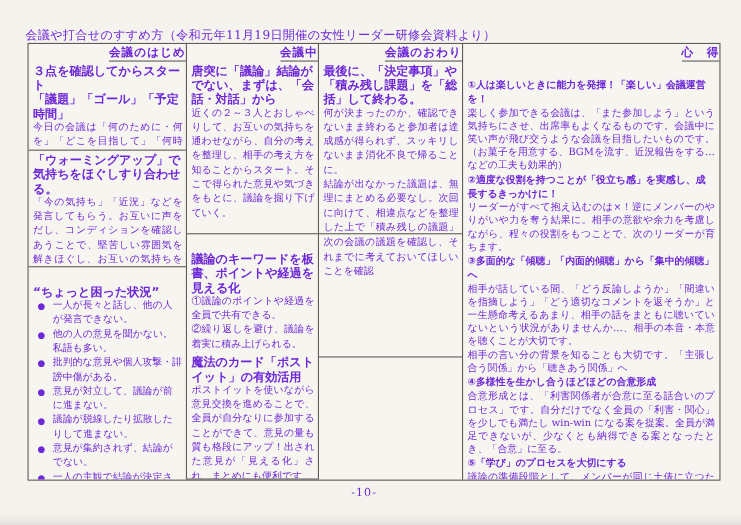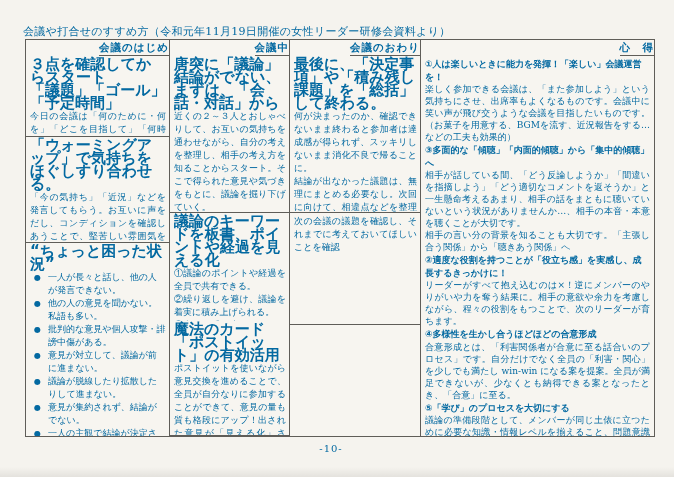--- a/index.html
+++ b/index.html
@@ -1,21 +1,21 @@
 <!DOCTYPE html>
 <html><head>
 <meta charset="utf-8">
 <style>
   html,body { margin:0; padding:0; background:#d8d6d0; }
   * { box-sizing:border-box; }
   .canvas {
     position:relative; width:674px; height:477px;
     background:#f5f3ee;
     font-family:"DejaVu Serif","Liberation Serif",serif;
-    color:#0369a1; overflow:hidden;
+    color:#6d28d9; overflow:hidden;
   }
   .canvas::after{
     content:""; position:absolute; left:0; right:0; bottom:0; height:10px;
     background:linear-gradient(to bottom, rgba(0,0,0,0), rgba(0,0,0,0.07));
     pointer-events:none;
   }
   .doc-title {
     position:absolute; left:23px; top:24px; font-size:11px;
     letter-spacing:0.3px; white-space:nowrap;
   }
@@ -30,24 +30,24 @@
     flex:0 0 16px; border-bottom:1px solid #5f5d58;
     display:flex; align-items:center; justify-content:center;
     font-family:"DejaVu Sans","Liberation Sans",sans-serif;
     font-weight:bold; font-size:10.5px; letter-spacing:1px;
   }
   .sec {
     flex:0 0 auto; border-bottom:1px solid #5f5d58;
     padding:2px 3px 1px 4px; font-size:9px; line-height:13px;
     overflow:hidden;
   }
-  .sec.grow { flex:1 1 auto; border-bottom:none; }
+  .sec.grow { flex:1 1 auto; border-bottom:none;margin-top:14px; }
   .h1a, .h {
     font-family:"DejaVu Sans","Liberation Sans",sans-serif;
-    font-weight:bold; font-size:15px; line-height:13px;
+    font-weight:bold; font-size:11px; line-height:13px;
   }
   .body-p { margin:0; text-align:justify; }
   .bullet-row { display:flex; padding-left:4px; }
   .bullet-glyph { flex:0 0 14px; font-size:8px; line-height:13px; }
   .bullet-text { flex:1; }
   .c4-item { margin:0 0 1px 0; }
   .c4 .sec { font-size:9px; line-height:12px; padding:2px 4px; }
   .c4 .h { line-height:12.5px; font-size:9px; }
   .page-num {
     position:absolute; left:0; right:12px; top:443px; text-align:center;
@@ -139,27 +139,27 @@
     </div>
 
     <div class="col col-c4 c4">
       <div class="col-header">心　得</div>
       <div class="sec grow">
         <div class="c4-item">
           <div class="h">①人は楽しいときに能力を発揮！「楽しい」会議運営を！</div>
           <p class="body-p">楽しく参加できる会議は、「また参加しよう」という気持ちにさせ、出席率もよくなるものです。会議中に笑い声が飛び交うような会議を目指したいものです。（お菓子を用意する、BGMを流す、近況報告をする…などの工夫も効果的）</p>
         </div>
         <div class="c4-item">
+          <div class="h">②適度な役割を持つことが「役立ち感」を実感し、成長するきっかけに！</div>
+          <p class="body-p">リーダーがすべて抱え込むのは×！逆にメンバーのやりがいや力を奪う結果に。相手の意欲や余力を考慮しながら、程々の役割をもつことで、次のリーダーが育ちます。</p>
+        </div>
+        <div class="c4-item">
           <div class="h">③多面的な「傾聴」「内面的傾聴」から「集中的傾聴」へ</div>
           <p class="body-p">相手が話している間、「どう反論しようか」「間違いを指摘しよう」「どう適切なコメントを返そうか」と一生懸命考えるあまり、相手の話をまともに聴いていないという状況がありませんか…、相手の本音・本意を聴くことが大切です。</p>
           <p class="body-p">相手の言い分の背景を知ることも大切です。「主張し合う関係」から「聴きあう関係」へ</p>
-        </div>
-        <div class="c4-item">
-          <div class="h">②適度な役割を持つことが「役立ち感」を実感し、成長するきっかけに！</div>
-          <p class="body-p">リーダーがすべて抱え込むのは×！逆にメンバーのやりがいや力を奪う結果に。相手の意欲や余力を考慮しながら、程々の役割をもつことで、次のリーダーが育ちます。</p>
         </div>
         <div class="c4-item">
           <div class="h">④多様性を生かし合うほどほどの合意形成</div>
           <p class="body-p">合意形成とは、「利害関係者が合意に至る話合いのプロセス」です。自分だけでなく全員の「利害・関心」を少しでも満たし win-win になる案を提案。全員が満足できないが、少なくとも納得できる案となったとき、「合意」に至る。</p>
         </div>
         <div class="c4-item">
           <div class="h">⑤「学び」のプロセスを大切にする</div>
           <p class="body-p">議論の準備段階として、メンバーが同じ土俵に立つために必要な知識・情報レベルを揃えること、問題意識を共有することが大切です。議論の質を高めるために視野を広げて学ぶことは重要です。</p>
 
         </div>

